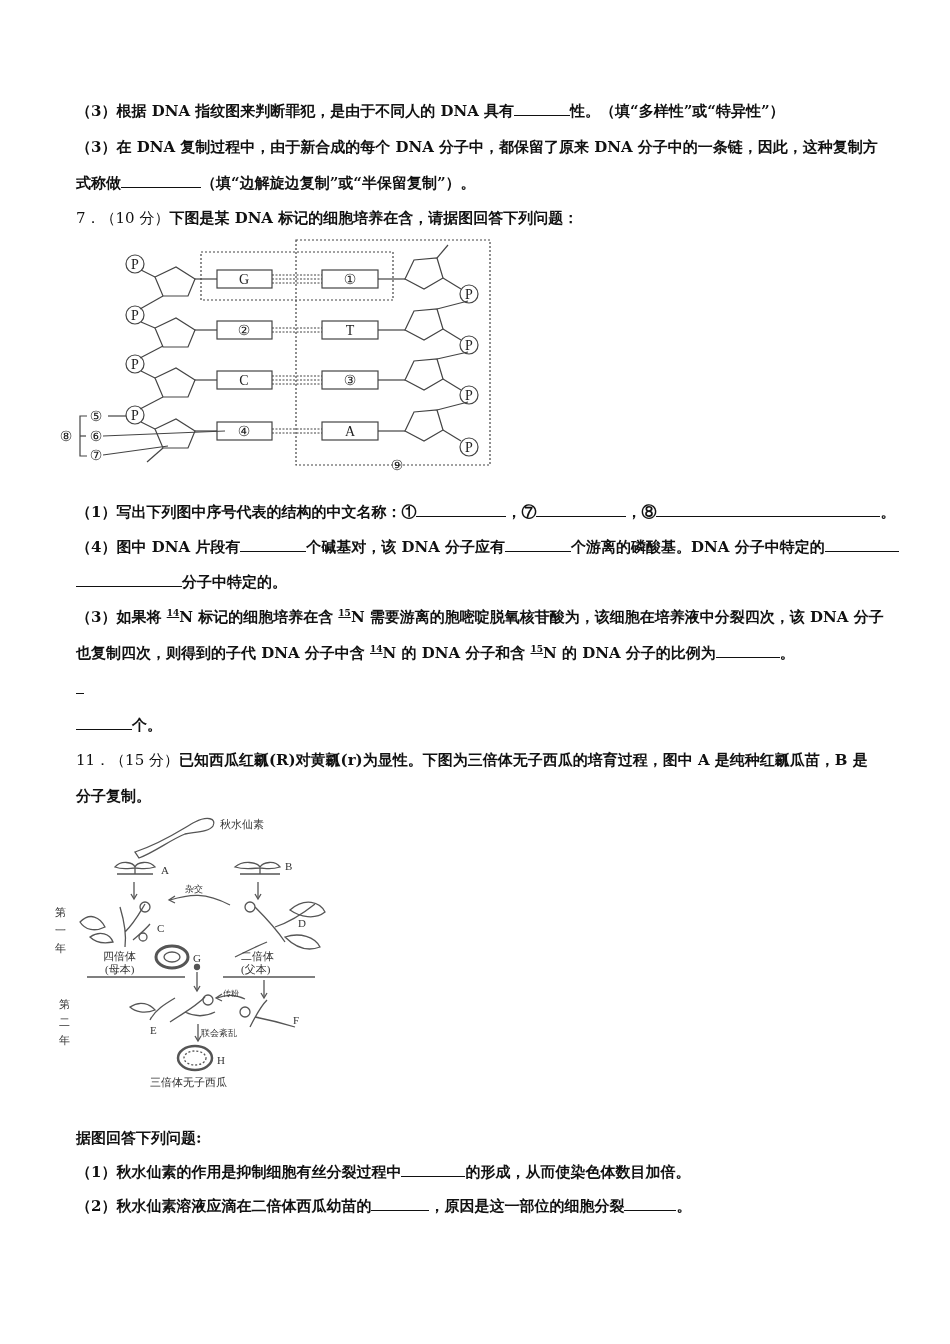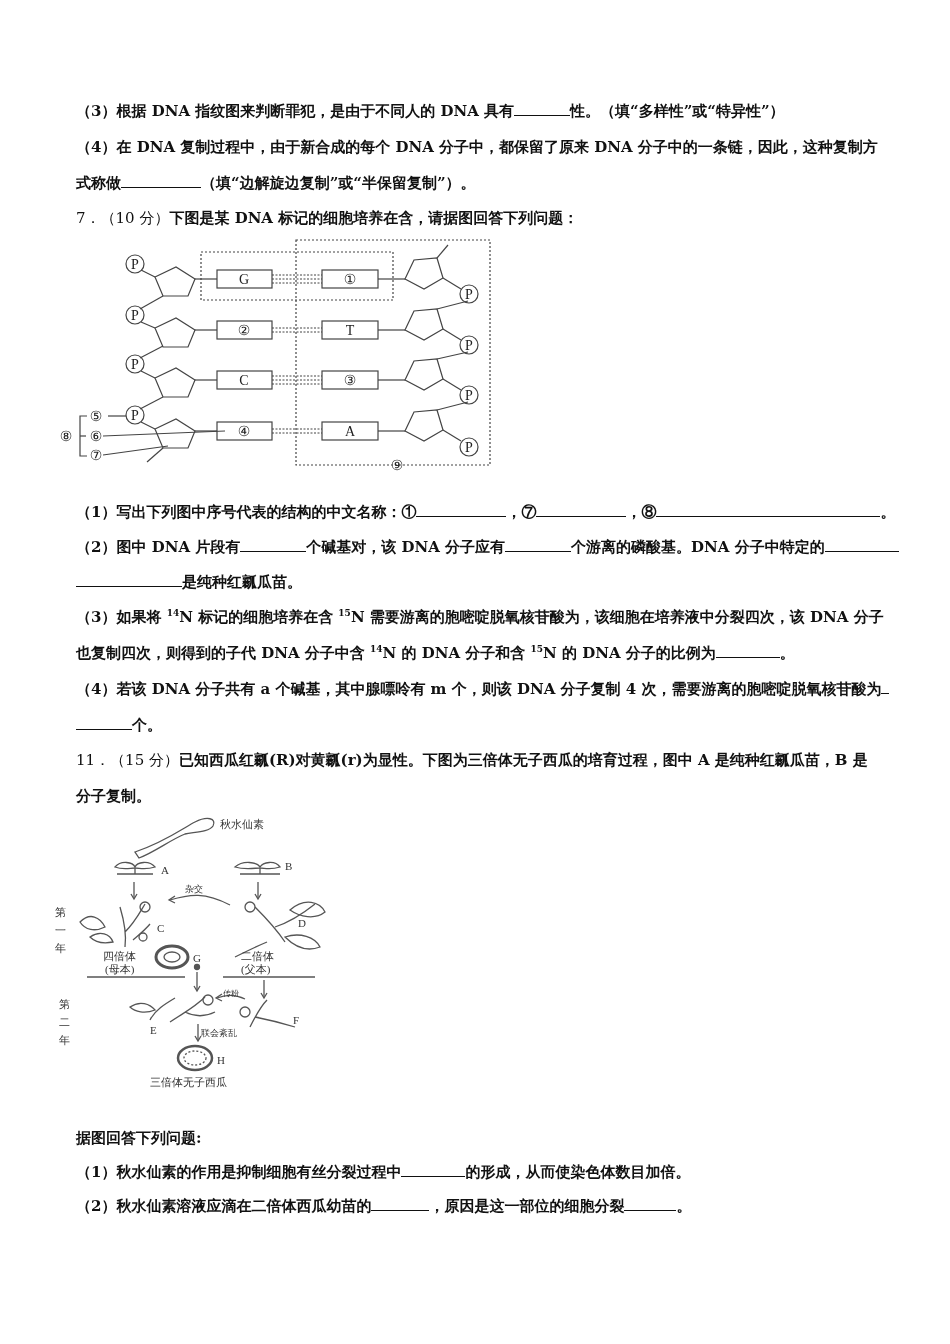--- a/index.html
+++ b/index.html
@@ -1,31 +1,31 @@
 <!DOCTYPE html>
 <html><head>
 <meta charset="utf-8">
 <style>
   html, body { margin:0; padding:0; background:#ffffff; }
   body { width:950px; height:1344px; position:relative; overflow:hidden;
          font-family:"DejaVu Serif","Liberation Serif",serif; color:#111; }
   .line { position:absolute; left:48px; font-size:15px; line-height:20px; white-space:nowrap; font-weight:bold;margin-left:28px; }
   .qnum { font-weight:normal; }
   .blank { display:inline-block; border-bottom:1.3px solid #111; height:14px; vertical-align:baseline; }
-  sup { font-size:9px; vertical-align:6px; line-height:0; }
+  sup { font-size:9px; vertical-align:6px; line-height:0;text-decoration:underline; }
   svg text { font-family:"Liberation Serif","DejaVu Serif",serif; }
   .fig { position:absolute; }
 </style>
 </head>
 <body>
 
 <div class="line" style="top:101px;">
   <span>（3）根据 DNA 指纹图来判断罪犯，是由于不同人的 DNA 具有</span><span class="blank" style="width:56px;"></span><span>性。（填“多样性”或“特异性”）</span>
 </div>
-<div class="line" style="top:137px;">（4）在 DNA 复制过程中，由于新合成的每个 DNA 分子中，都保留了原来 DNA 分子中的一条链，因此，这种复制方</div>
+<div class="line" style="top:137px;">（3）在 DNA 复制过程中，由于新合成的每个 DNA 分子中，都保留了原来 DNA 分子中的一条链，因此，这种复制方</div>
 <div class="line" style="top:173px;">
   <span>式称做</span><span class="blank" style="width:80px;"></span><span>（填“边解旋边复制”或“半保留复制”）。</span>
 </div>
 
 <div class="line" style="top:208px;">
   <span class="qnum">7．</span><span class="qnum">（10 分）</span><span>下图是某 DNA 标记的细胞培养在含，请据图回答下列问题：</span>
 </div>
 
 <svg class="fig" style="left:0;top:0;" width="950" height="480">
   <g stroke="#444" stroke-width="1.2" fill="none">
@@ -136,33 +136,33 @@
     <text x="96" y="460">⑦</text>
     <text x="66" y="441">⑧</text>
     <text x="397" y="470">⑨</text>
   </g>
 </svg>
 
 <div class="line" style="top:502px;">
   <span>（1）写出下列图中序号代表的结构的中文名称：①</span><span class="blank" style="width:90px;"></span><span>，⑦</span><span class="blank" style="width:90px;"></span><span>，⑧</span><span class="blank" style="width:224px;"></span><span>。</span>
 </div>
 <div class="line" style="top:537px;">
-  <span>（2）图中 DNA 片段有</span><span class="blank" style="width:66px;"></span><span>个碱基对，该 DNA 分子应有</span><span class="blank" style="width:66px;"></span><span>个游离的磷酸基。DNA 分子中特定的</span><span class="blank" style="width:74px;"></span>
+  <span>（4）图中 DNA 片段有</span><span class="blank" style="width:66px;"></span><span>个碱基对，该 DNA 分子应有</span><span class="blank" style="width:66px;"></span><span>个游离的磷酸基。DNA 分子中特定的</span><span class="blank" style="width:74px;"></span>
 </div>
 <div class="line" style="top:572px;">
-  <span class="blank" style="width:106px;"></span><span>是纯种红瓤瓜苗。</span>
+  <span class="blank" style="width:106px;"></span><span>分子中特定的。</span>
 </div>
 <div class="line" style="top:607px;">
   <span>（3）如果将 </span><sup>14</sup><span>N 标记的细胞培养在含 </span><sup>15</sup><span>N 需要游离的胞嘧啶脱氧核苷酸为，该细胞在培养液中分裂四次，该 DNA 分子</span>
 </div>
 <div class="line" style="top:643px;">
   <span>也复制四次，则得到的子代 DNA 分子中含 </span><sup>14</sup><span>N 的 DNA 分子和含 </span><sup>15</sup><span>N 的 DNA 分子的比例为</span><span class="blank" style="width:64px;"></span><span>。</span>
 </div>
 <div class="line" style="top:679px;">
-  <span>（4）若该 DNA 分子共有 a 个碱基，其中腺嘌呤有 m 个，则该 DNA 分子复制 4 次，需要游离的胞嘧啶脱氧核苷酸为</span><span class="blank" style="width:8px;"></span>
+  <span class="blank" style="width:8px;"></span>
 </div>
 <div class="line" style="top:715px;">
   <span class="blank" style="width:56px;"></span><span>个。</span>
 </div>
 
 <div class="line" style="top:750px;">
   <span class="qnum">11．</span><span class="qnum">（15 分）</span><span>已知西瓜红瓤(R)对黄瓤(r)为显性。下图为三倍体无子西瓜的培育过程，图中 A 是纯种红瓤瓜苗，B 是</span>
 </div>
 <div class="line" style="top:786px;">分子复制。</div>
 

